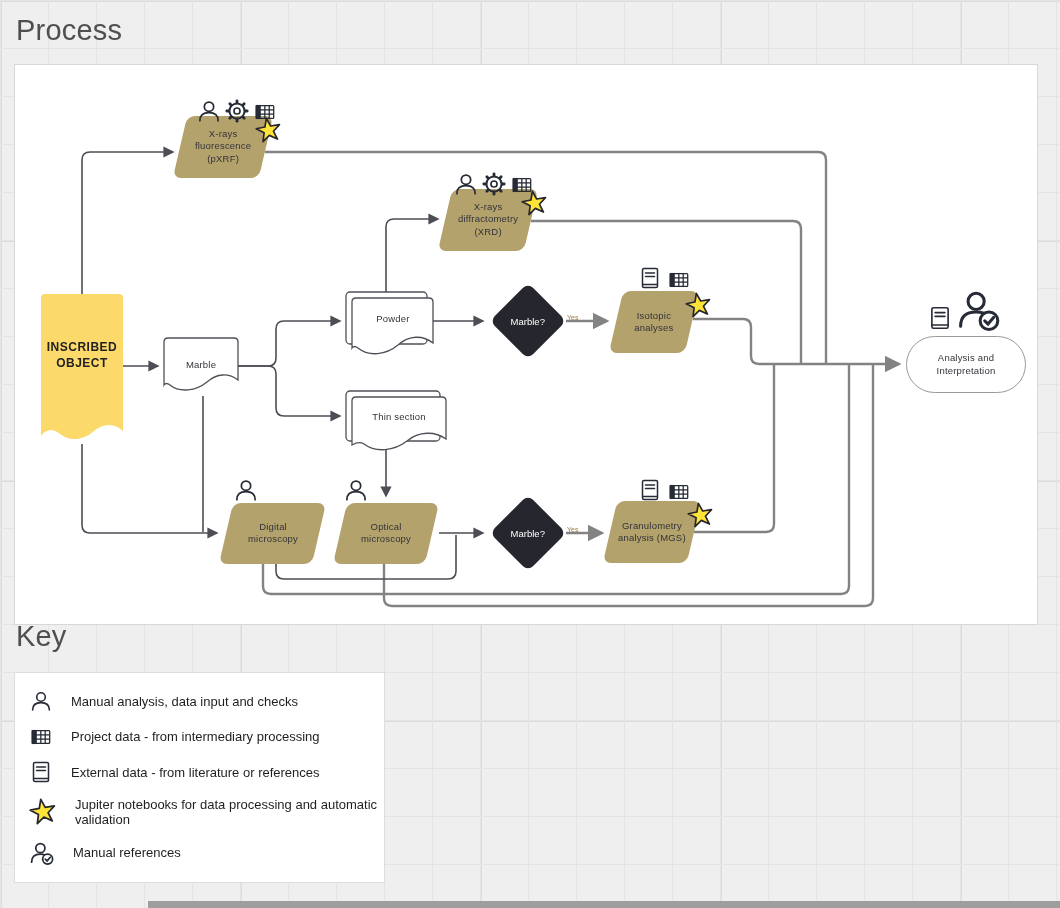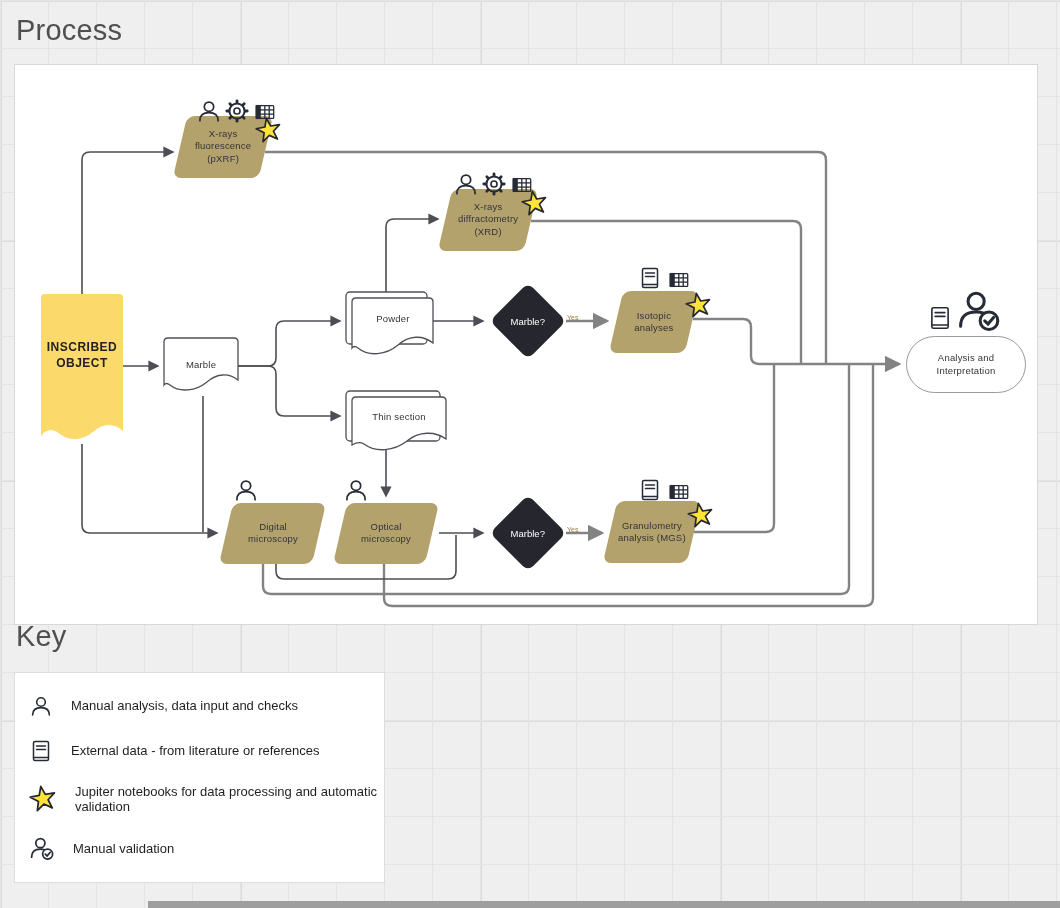--- a/index.html
+++ b/index.html
@@ -269,33 +269,39 @@
   </div>
 
   <div class="key-panel">
     <div class="key-row">
       <svg width="24" height="24">
           <use href="#sym-person"></use>
         </svg>
       <span class="key-text">Manual analysis, data input and checks</span>
     </div>
     <div class="key-row">
+      <svg width="24" height="22">
+          <use href="#sym-table"></use>
+        </svg>
+      <span class="key-text">Project data - from intermediary processing</span>
+    </div>
+    <div class="key-row">
       <svg width="24" height="24">
           <use href="#sym-book"></use>
         </svg>
       <span class="key-text">External data - from literature or references</span>
     </div>
     <div class="key-row">
       <svg width="28" height="28">
           <use href="#sym-star"></use>
         </svg>
       <span class="key-text">Jupiter notebooks for data processing and automatic validation</span>
     </div>
     <div class="key-row">
       <svg width="26" height="26">
           <use href="#sym-person-check"></use>
         </svg>
-      <span class="key-text">Manual validation</span>
+      <span class="key-text">Manual references</span>
     </div>
   </div>
 
   <div class="next-frame-edge"></div>
 </div>
 
 </body></html>

